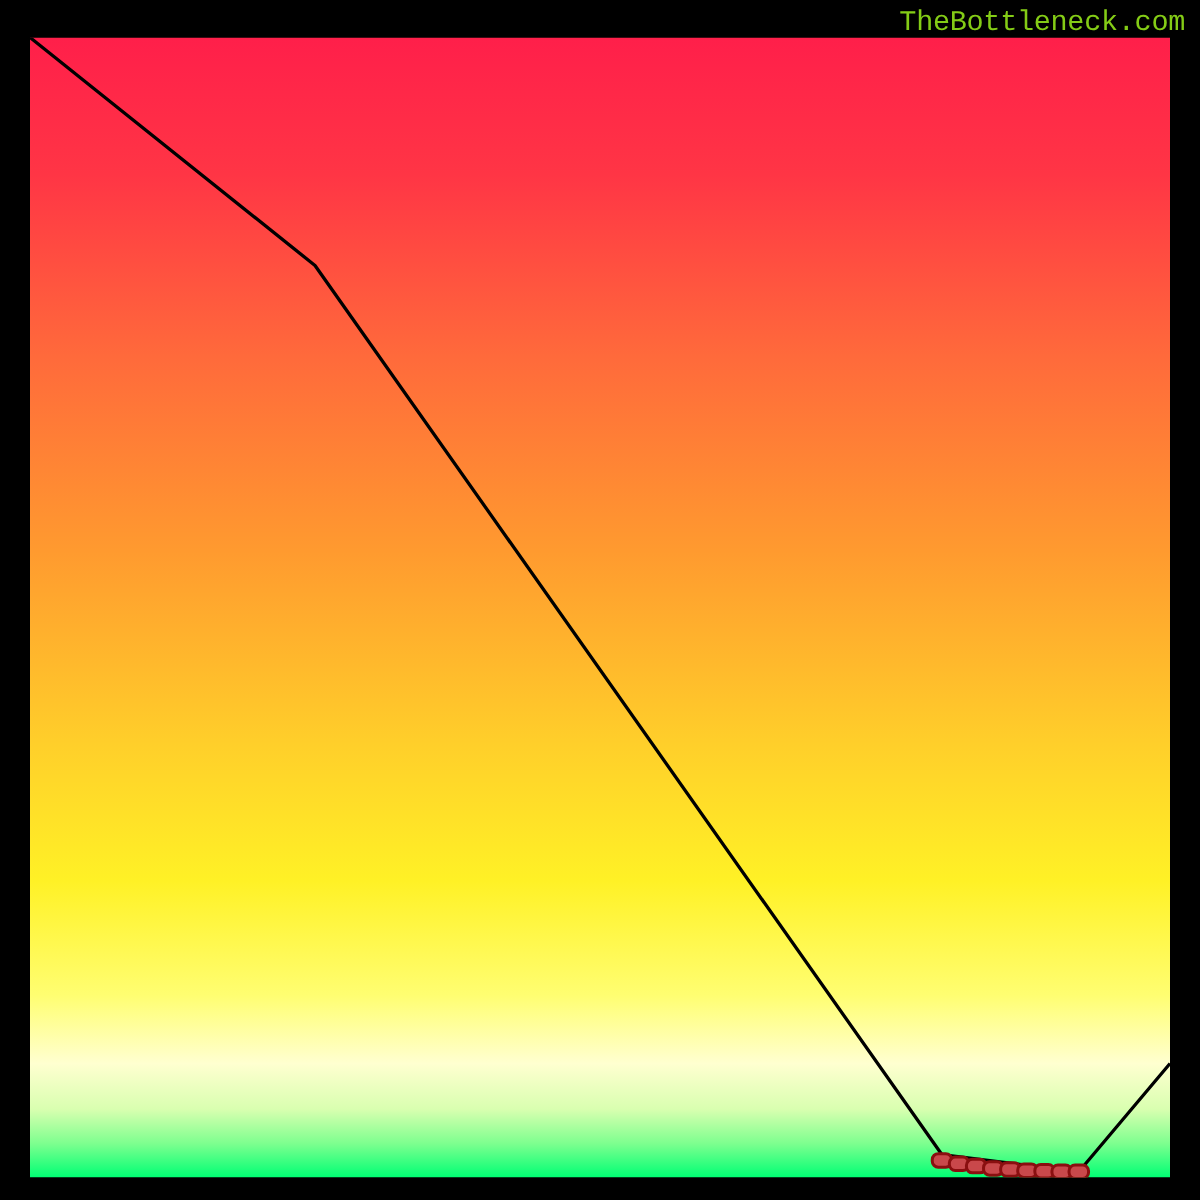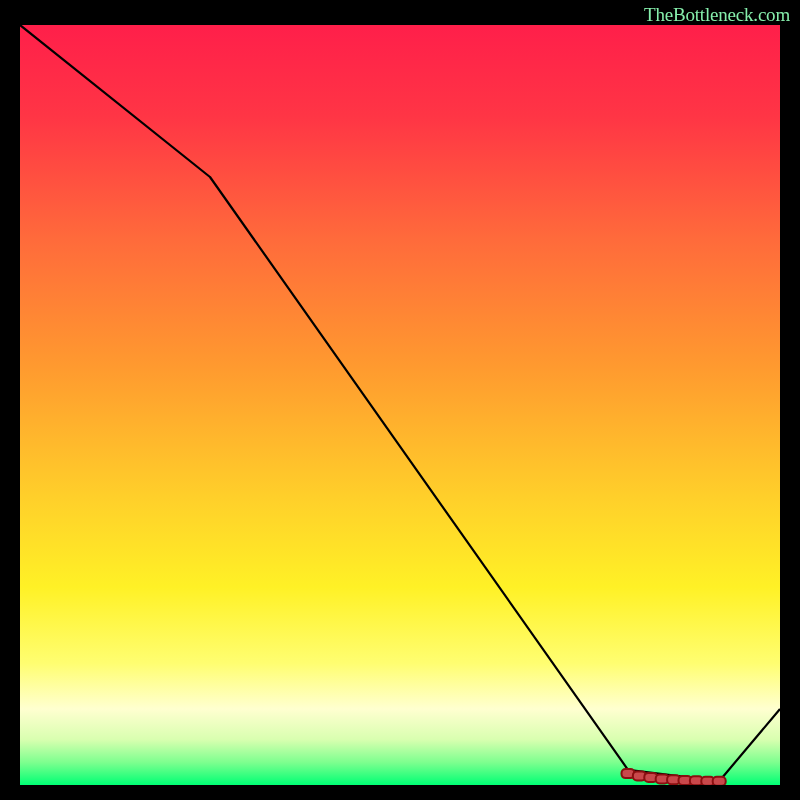--- a/index.html
+++ b/index.html
@@ -7,24 +7,24 @@
   .frame {
     position: relative;
     width: 800px;
     height: 800px;
     background: #000;
   }
   .credit {
     position: absolute;
     top: 4px;
     right: 10px;
-    font-family: Liberation Serif, serif;
+    font-family: Liberation Mono, monospace;
     font-size: 19px;
     font-weight: 500;
-    color: #86efac;
+    color: #84cc16;
     letter-spacing: -0.2px;
   }
   .plot {
     position: absolute;
     left: 20px;
     top: 25px;
     width: 760px;
     height: 760px;
   }
   .plot svg { width: 100%; height: 100%; display: block; }

